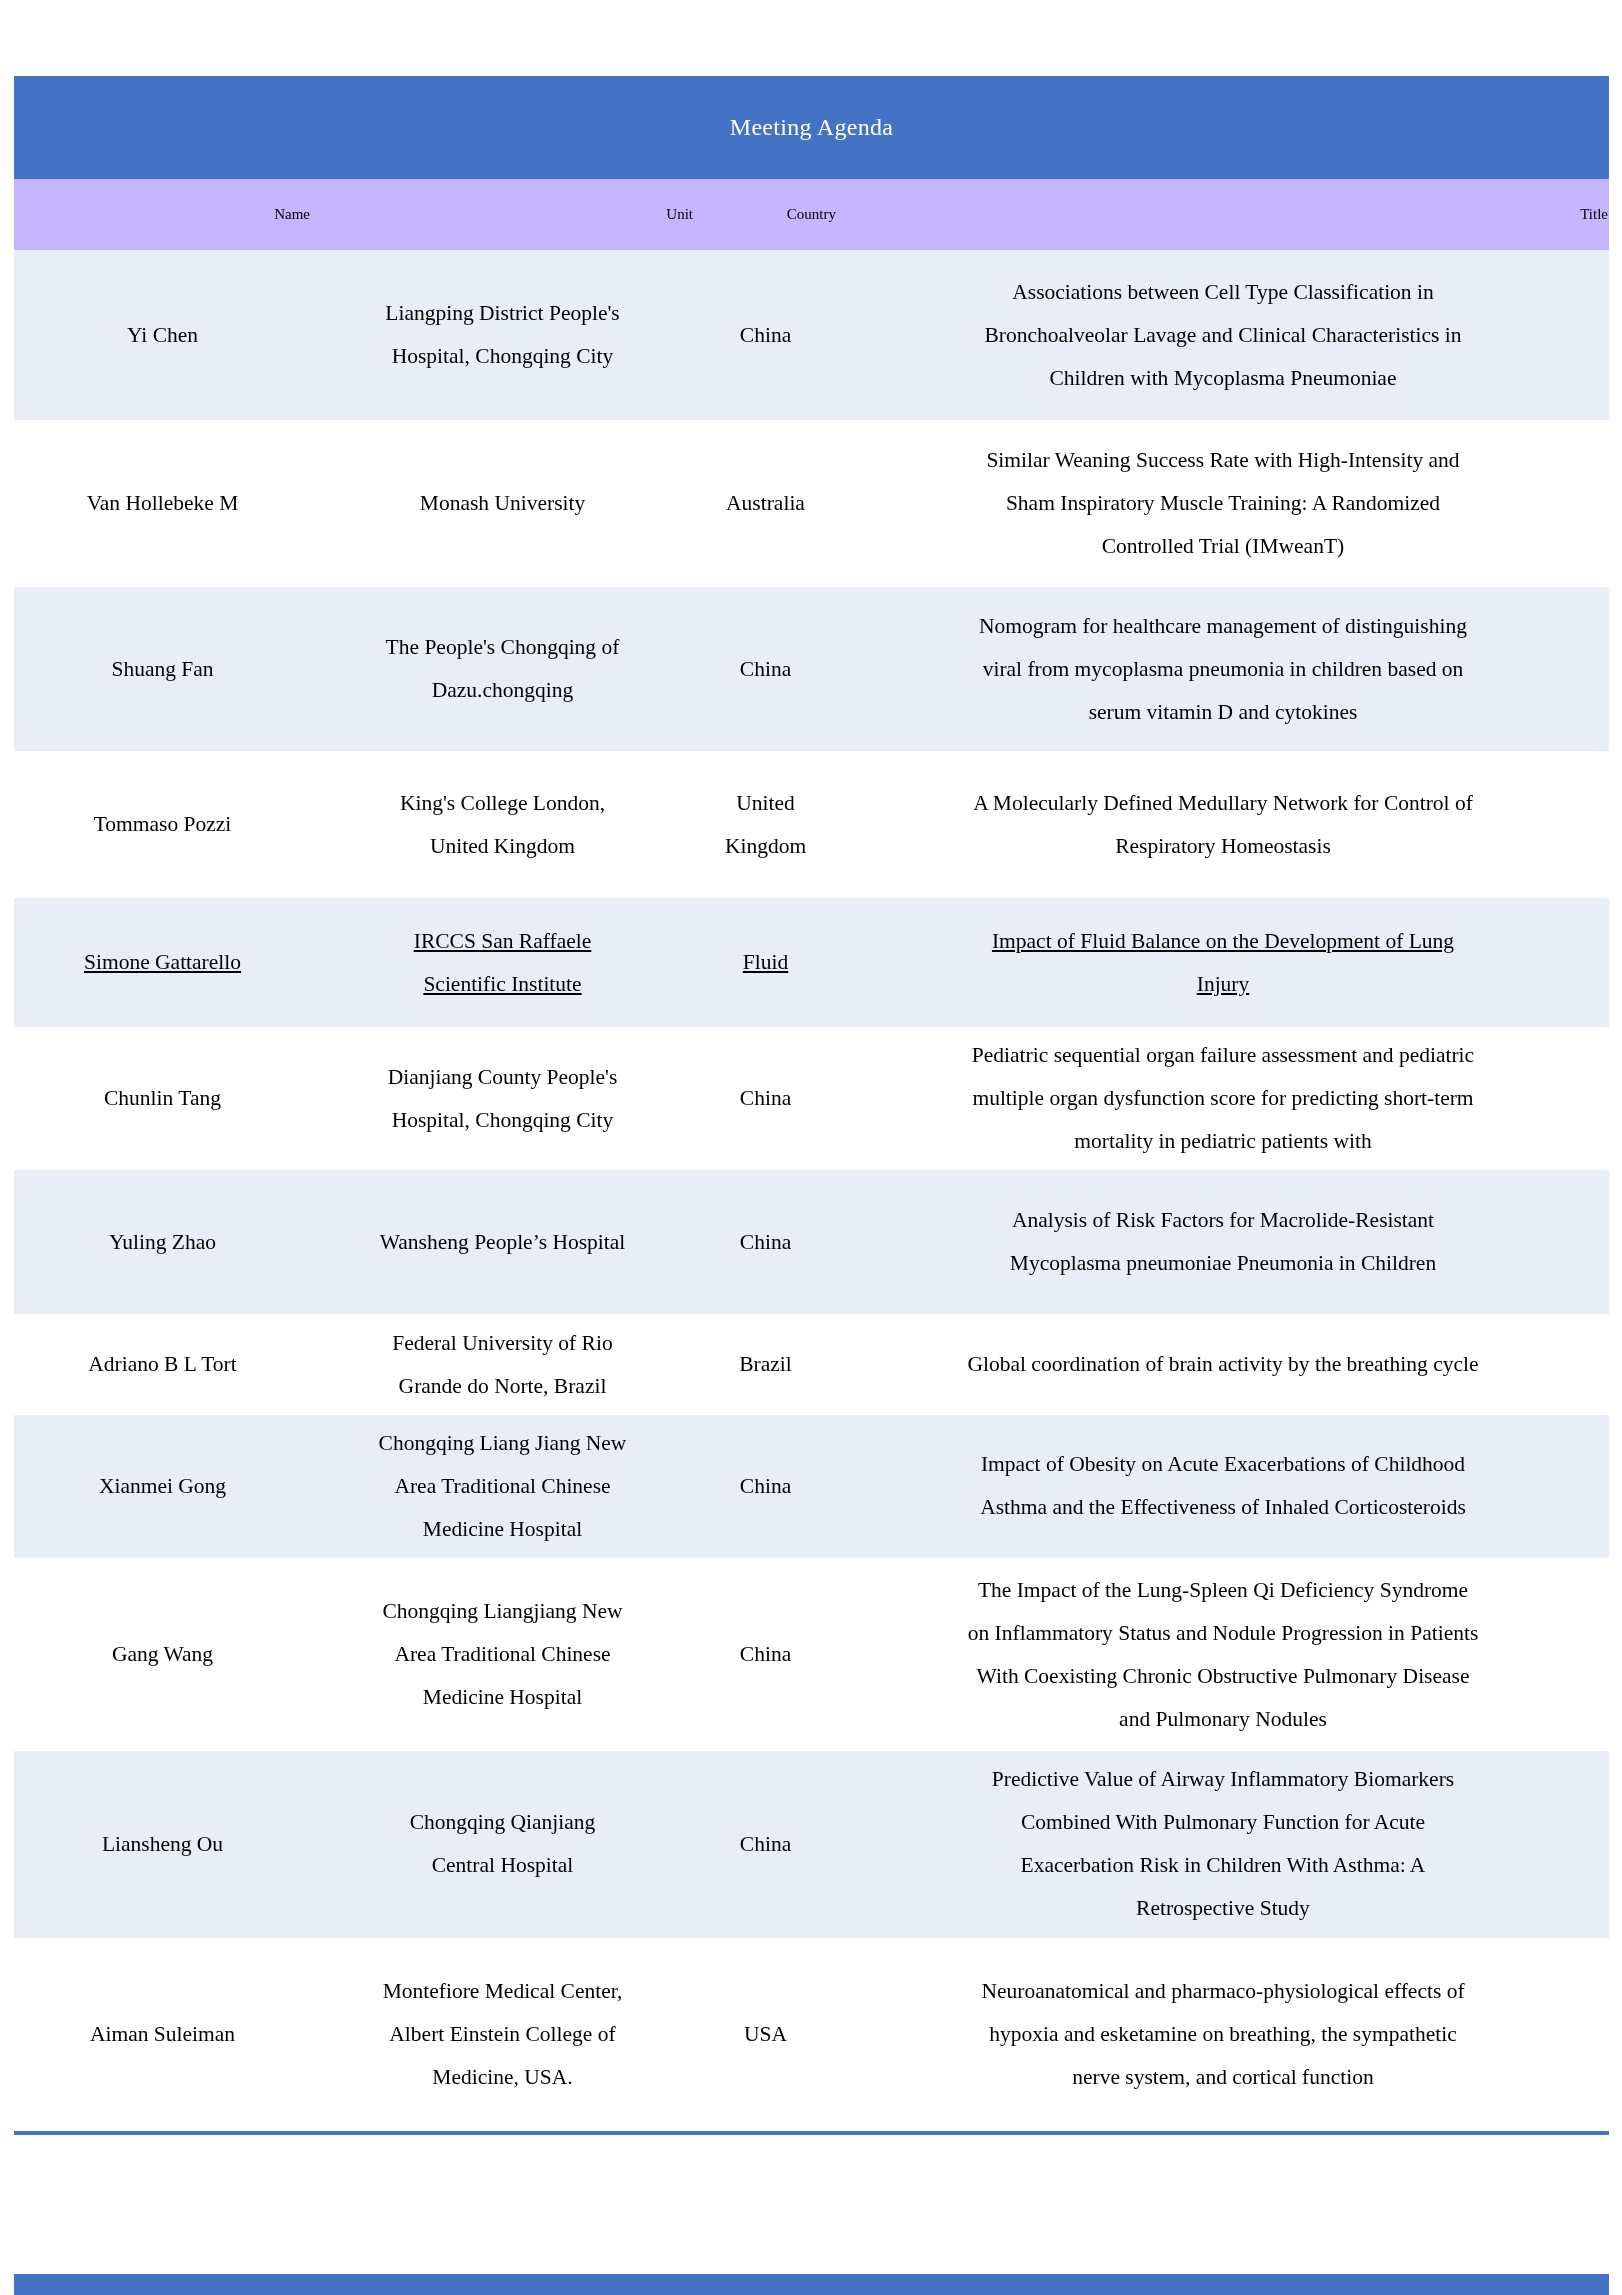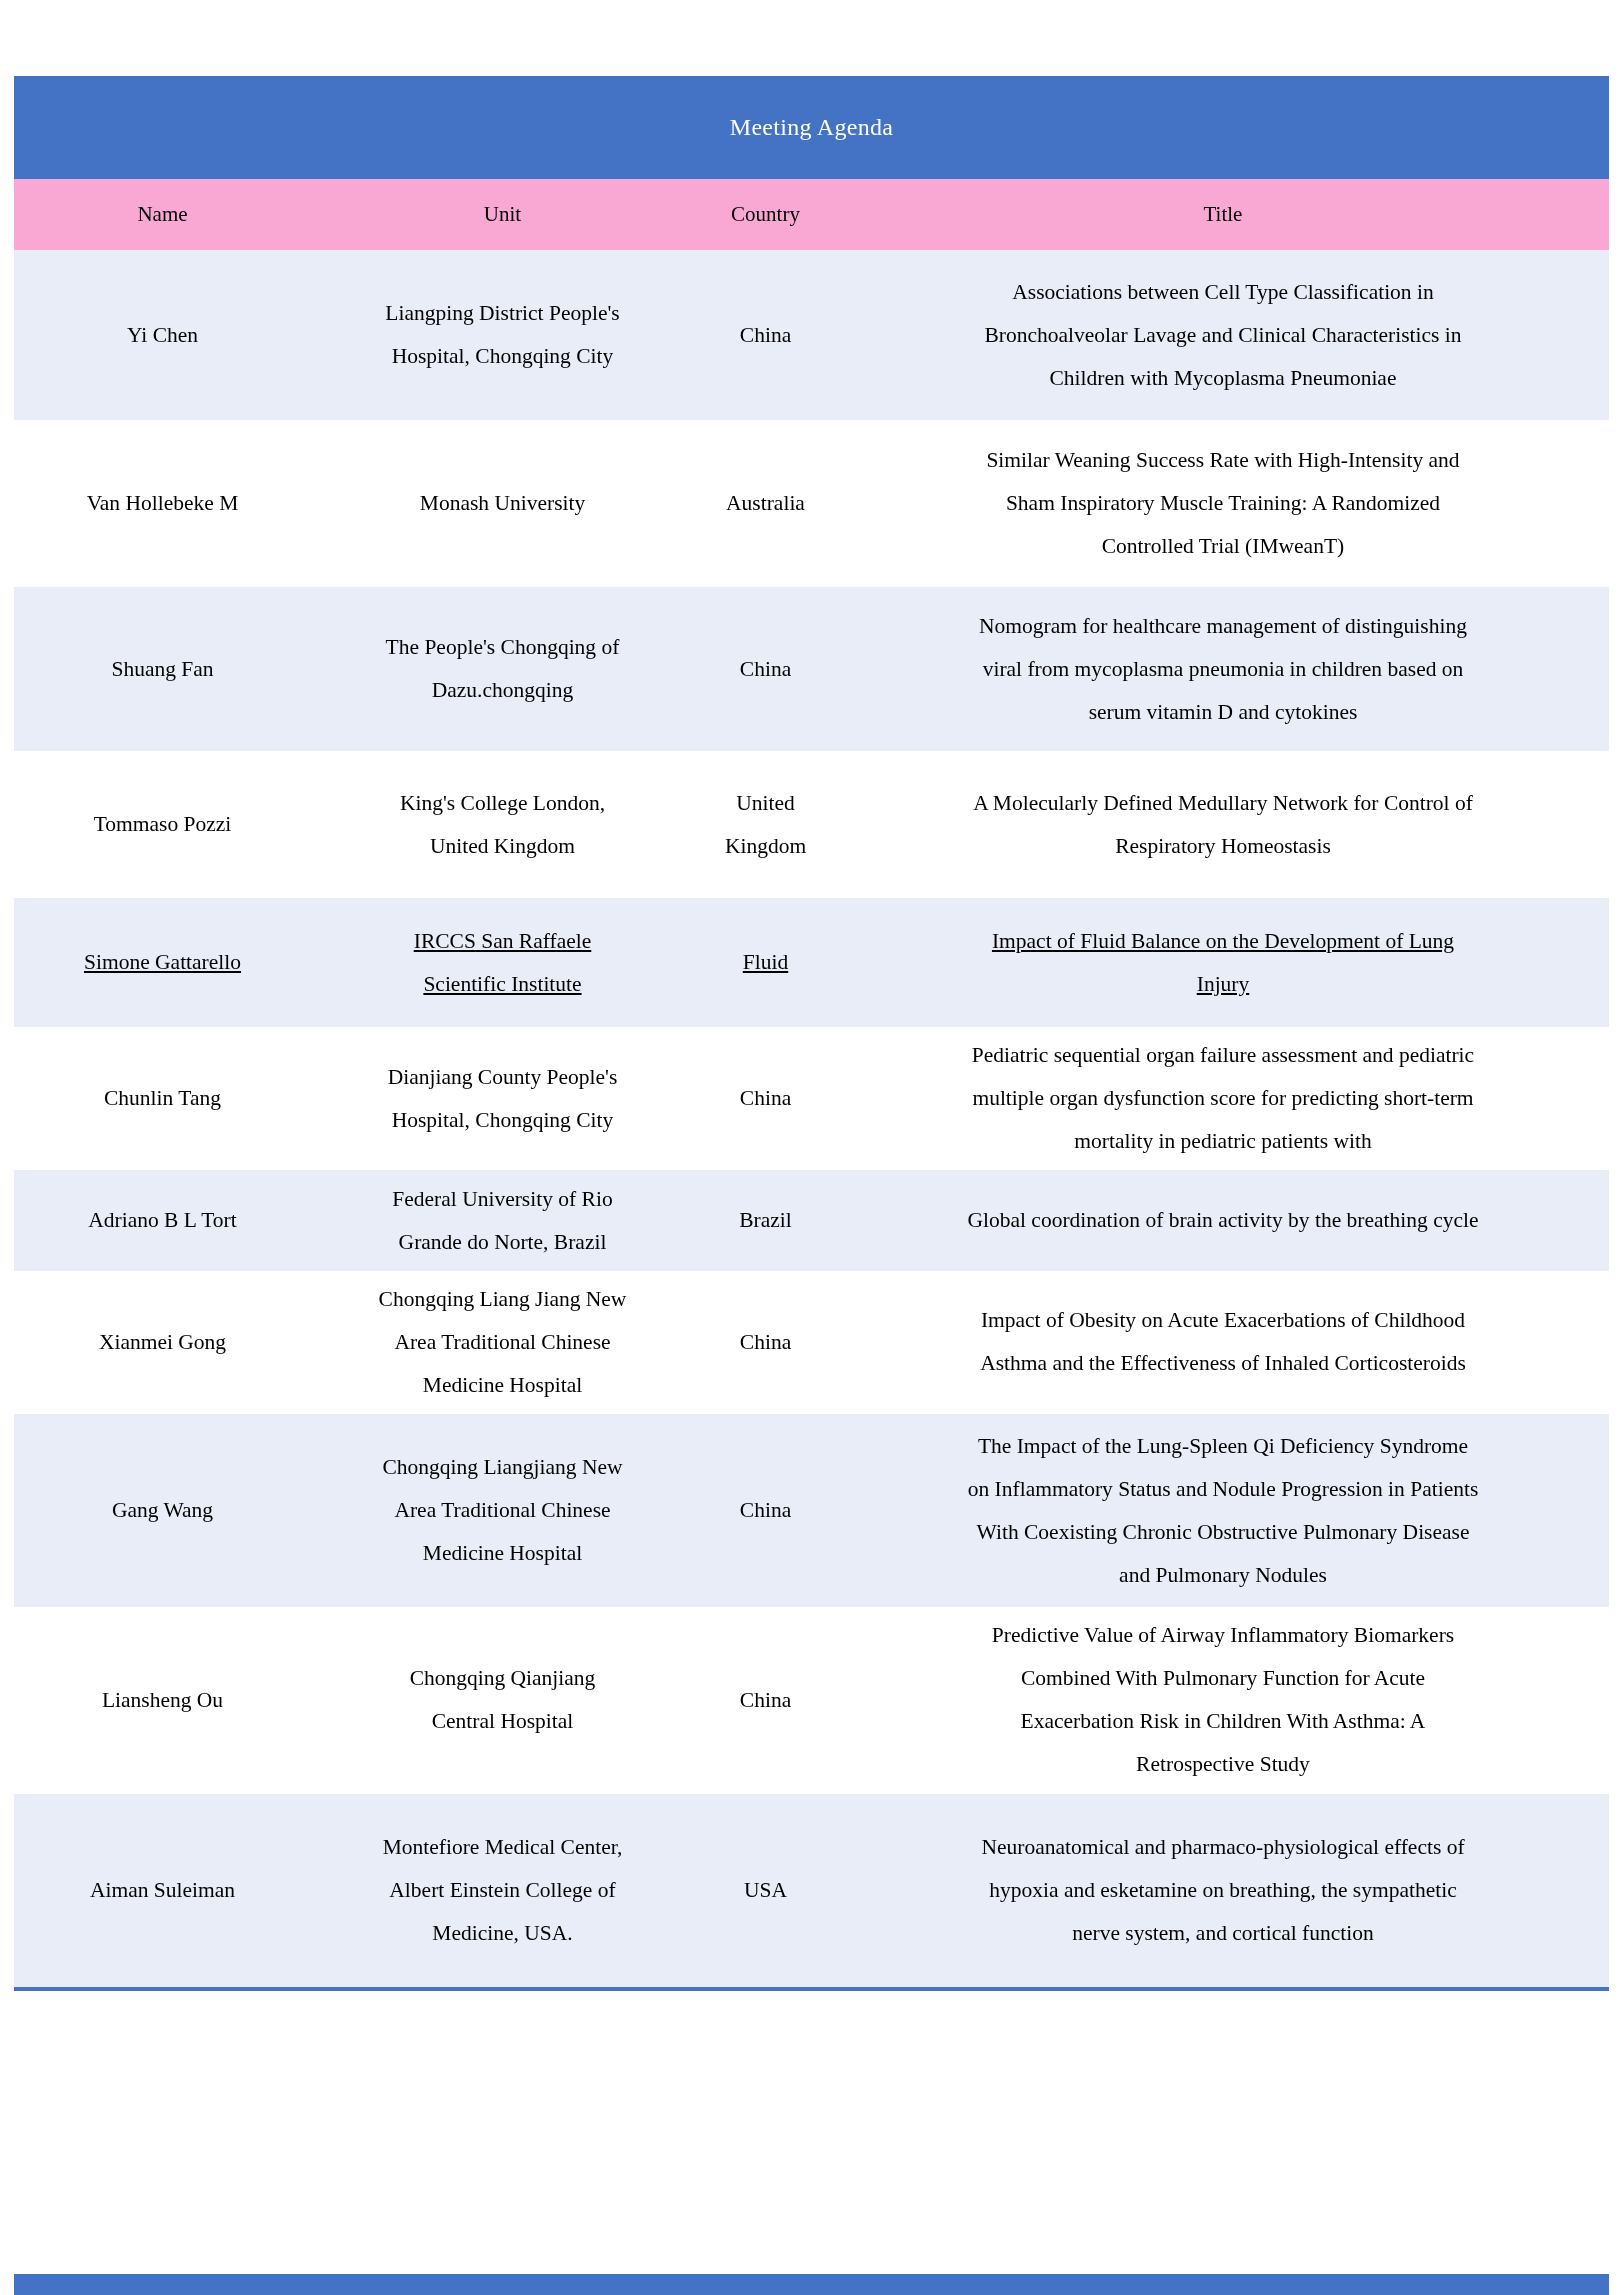--- a/index.html
+++ b/index.html
@@ -21,22 +21,22 @@
   table.agenda{
     width:100%;border-collapse:collapse;table-layout:fixed;
     font-size:21.5px;line-height:43px;
   }
   col.c-name{width:297px;}
   col.c-unit{width:383px;}
   col.c-country{width:143px;}
   col.c-title{width:772px;}
   thead tr{height:71px;}
   th{
-    font-weight:normal;font-size:21px;text-align:center;vertical-align:middle;
-    background:#f9a8d4;
+    font-weight:normal;font-size:15px;text-align:right;vertical-align:middle;
+    background:#c4b5fd;
   }
   td{
     text-align:center;vertical-align:middle;
     white-space:pre-line;
     padding:7.2px 9.2px;
   }
   tbody tr:nth-child(odd) td{background:var(--row-alt);}
   tbody tr:nth-child(even) td{background:#ffffff;}
   .rule{
     width:100%;height:4.6px;background:var(--accent);
@@ -118,20 +118,27 @@
           </tr>
           <tr style="height: 137px;">
             <td>Chunlin Tang</td>
             <td>Dianjiang County People's
 Hospital, Chongqing City</td>
             <td>China</td>
             <td>Pediatric sequential organ failure assessment and pediatric
 multiple organ dysfunction score for predicting short-term
 mortality in pediatric patients with</td>
           </tr>
+          <tr style="height: 144px;">
+            <td>Yuling Zhao</td>
+            <td>Wansheng People’s Hospital</td>
+            <td>China</td>
+            <td>Analysis of Risk Factors for Macrolide-Resistant
+Mycoplasma pneumoniae Pneumonia in Children</td>
+          </tr>
           <tr style="height: 84px;">
             <td>Adriano B L Tort</td>
             <td>Federal University of Rio
 Grande do Norte, Brazil</td>
             <td>Brazil</td>
             <td>Global coordination of brain activity by the breathing cycle</td>
           </tr>
           <tr style="height: 140px;">
             <td>Xianmei Gong</td>
             <td>Chongqing Liang Jiang New

